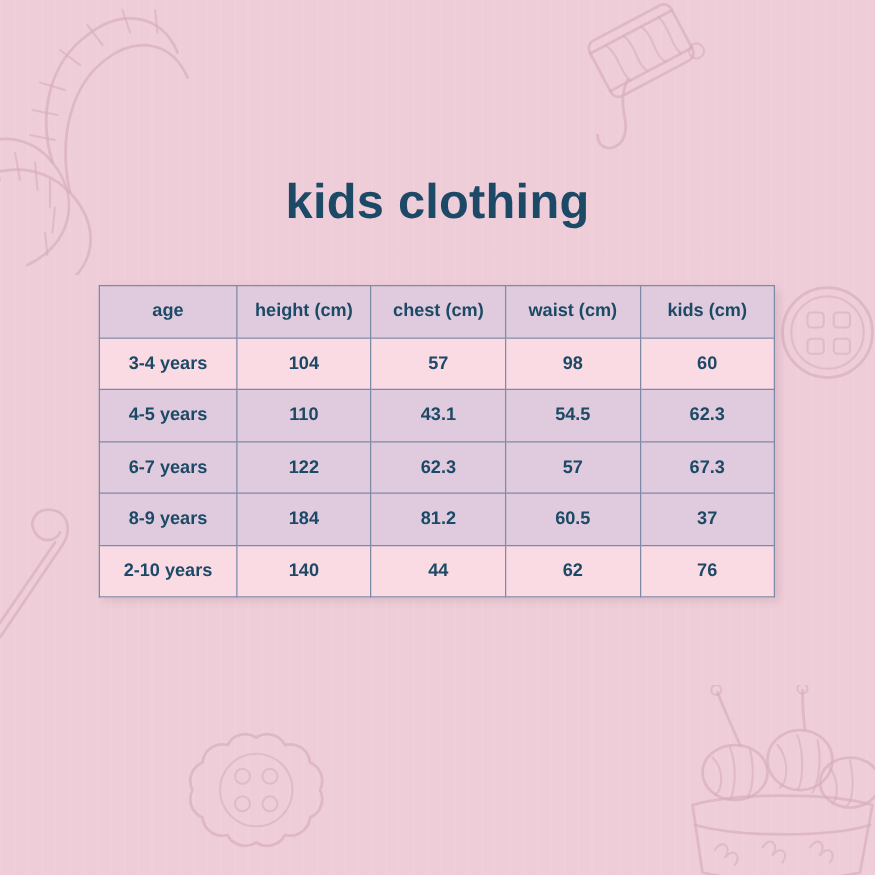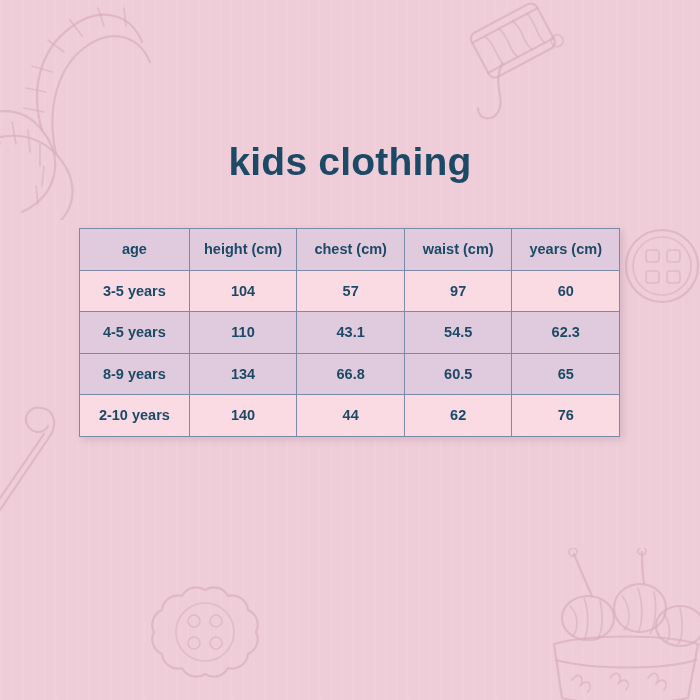--- a/index.html
+++ b/index.html
@@ -150,44 +150,51 @@
 
 <div id="page-title">kids clothing</div>
 
 <table id="size-table">
   <thead>
     <tr class="row-lav">
       <th class="col-age">age</th>
       <th class="col-d">height (cm)</th>
       <th class="col-d">chest (cm)</th>
       <th class="col-d">waist (cm)</th>
-      <th class="col-d">years (cm)</th>
+      <th class="col-d">kids (cm)</th>
     </tr>
   </thead>
   <tbody>
     <tr class="row-pink">
-      <td>3-5 years</td>
+      <td>3-4 years</td>
       <td>104</td>
       <td>57</td>
-      <td>97</td>
+      <td>98</td>
       <td>60</td>
     </tr>
     <tr class="row-lav">
       <td>4-5 years</td>
       <td>110</td>
       <td>43.1</td>
       <td>54.5</td>
       <td>62.3</td>
     </tr>
     <tr class="row-lav">
+      <td>6-7 years</td>
+      <td>122</td>
+      <td>62.3</td>
+      <td>57</td>
+      <td>67.3</td>
+    </tr>
+    <tr class="row-lav">
       <td>8-9 years</td>
-      <td>134</td>
-      <td>66.8</td>
+      <td>184</td>
+      <td>81.2</td>
       <td>60.5</td>
-      <td>65</td>
+      <td>37</td>
     </tr>
     <tr class="row-pink">
       <td>2-10 years</td>
       <td>140</td>
       <td>44</td>
       <td>62</td>
       <td>76</td>
     </tr>
   </tbody>
 </table>

